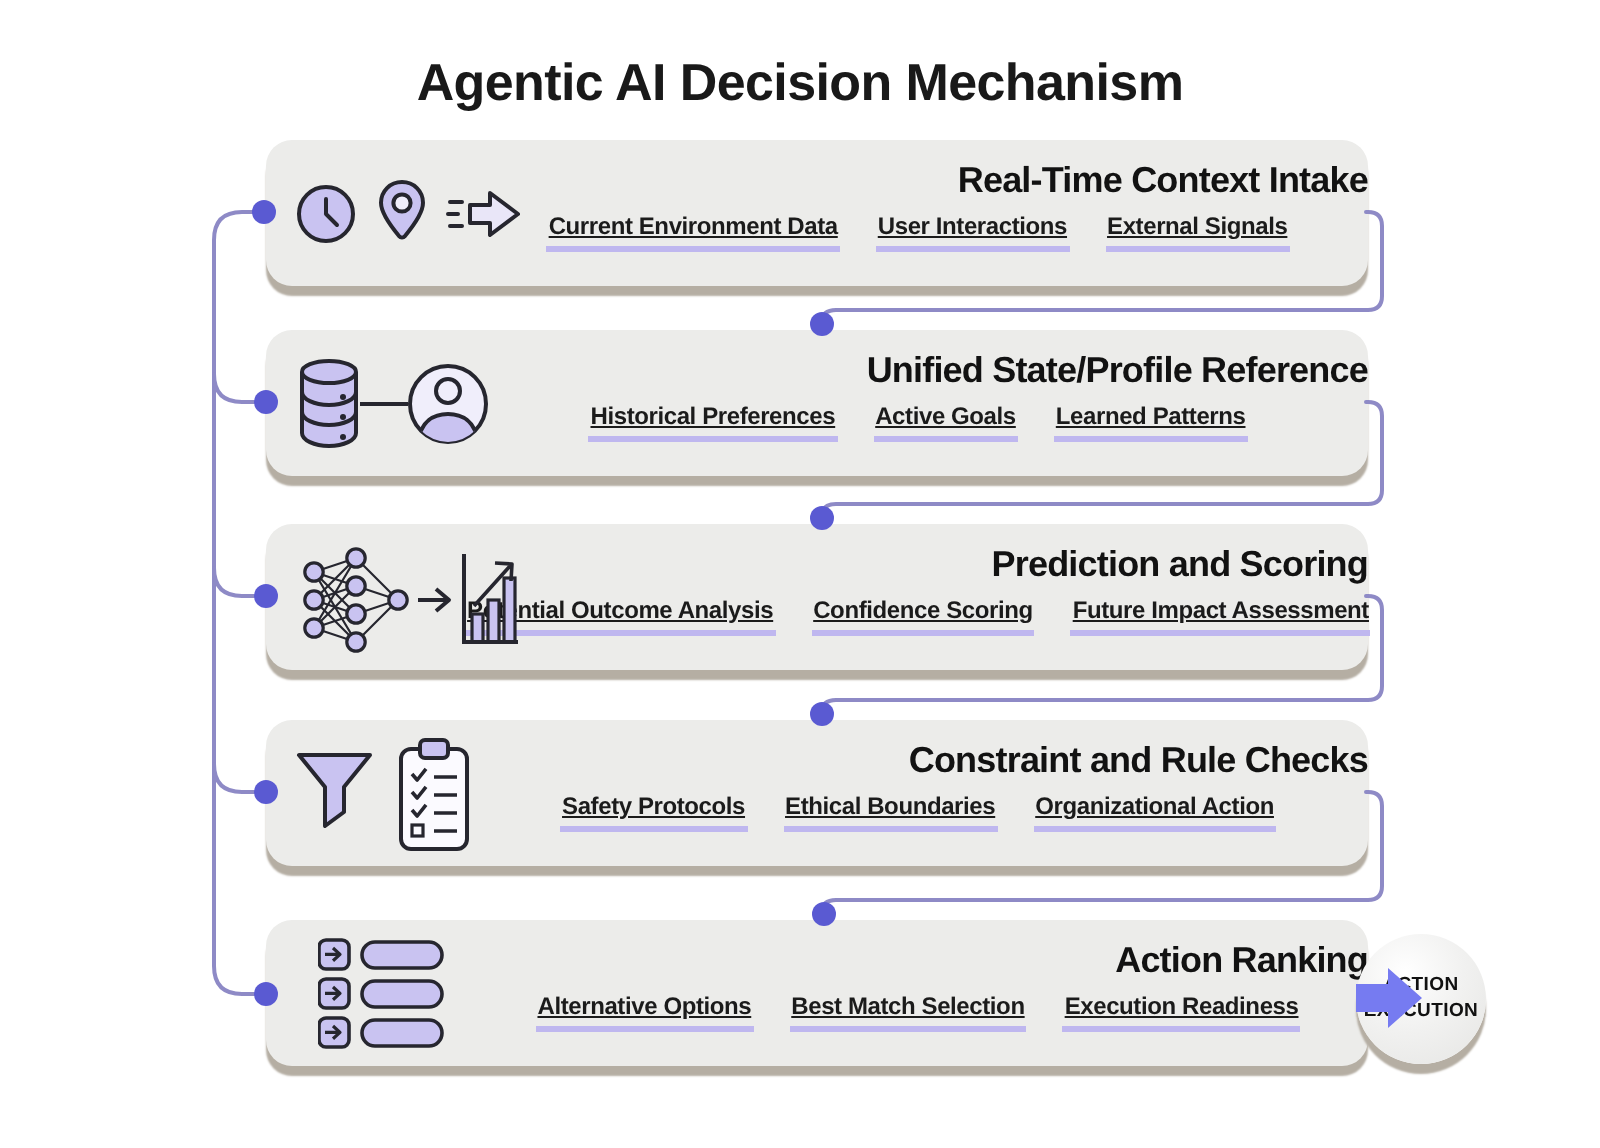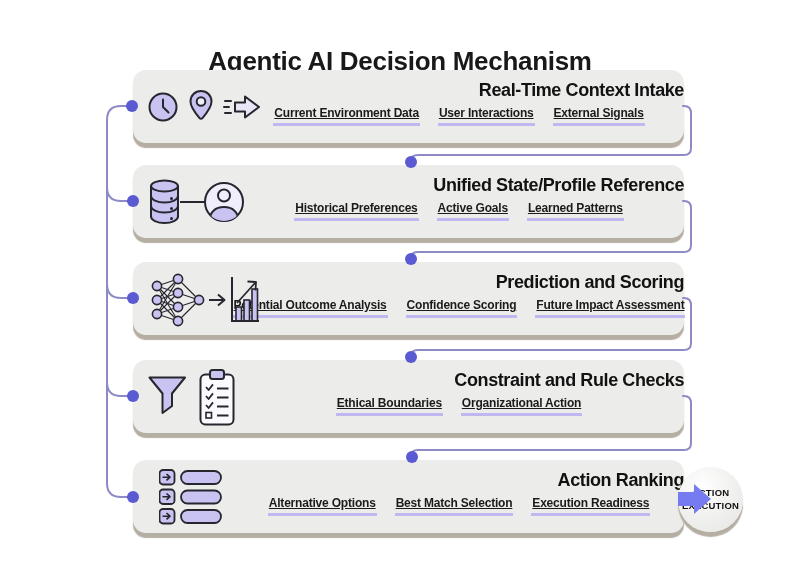--- a/index.html
+++ b/index.html
@@ -15,21 +15,21 @@
     --text:#161616;
   }
   *{margin:0;padding:0;box-sizing:border-box;}
   html,body{background:#ffffff;}
   .canvas{
     position:relative;width:800px;height:574px;background:#ffffff;overflow:hidden;
     font-family:"Liberation Sans", sans-serif;color:var(--text);
   }
   .main-title{
     position:absolute;top:26px;left:0;width:100%;text-align:center;
-    font-size:26px;font-weight:600;letter-spacing:-0.3px;color:#191919;margin-top:20px;
+    font-size:26px;font-weight:600;letter-spacing:-0.3px;color:#191919;
   }
   .stage-card{
     position:absolute;left:133px;width:551px;height:73px;
     background:var(--card-bg);border-radius:13px;
     box-shadow:0 5px 1px var(--card-shadow);z-index:1;
   }
   .icon-zone{
     position:absolute;left:14px;top:0;height:100%;
     display:flex;align-items:center;gap:7px;z-index:2;
   }
@@ -179,20 +179,21 @@
           <path class="nf s" stroke-width="1.8" stroke-linejoin="round" d="M7 18 l2.6 3 l4.4 -5.6"></path>
           <path class="nf s" stroke-width="1.8" stroke-linejoin="round" d="M7 27 l2.6 3 l4.4 -5.6"></path>
           <path class="nf s" stroke-width="1.8" stroke-linejoin="round" d="M7 36 l2.6 3 l4.4 -5.6"></path>
           <rect class="fw s" x="7" y="43.5" width="5.5" height="5.5" stroke-width="1.6"></rect>
           <path class="nf s" stroke-width="1.8" d="M18 19.5 H29.5 M18 28.5 H29.5 M18 37.5 H29.5 M18 46.5 H29.5"></path>
         </g>
       </svg>
     </div>
     <div class="title-zone">Constraint and Rule Checks</div>
     <div class="items-zone">
+      <span class="stage-item">Safety Protocols</span>
       <span class="stage-item">Ethical Boundaries</span>
       <span class="stage-item">Organizational Action</span>
     </div>
   </div>
 
   <div class="stage-card" style="top:460px">
     <div class="icon-zone" style="left:26px">
       <svg width="64" height="56" viewBox="0 0 64 56">
         <g stroke-width="1.8">
           <rect class="f s" x="0.5" y="1" width="15" height="14.5" rx="3.5"></rect>

